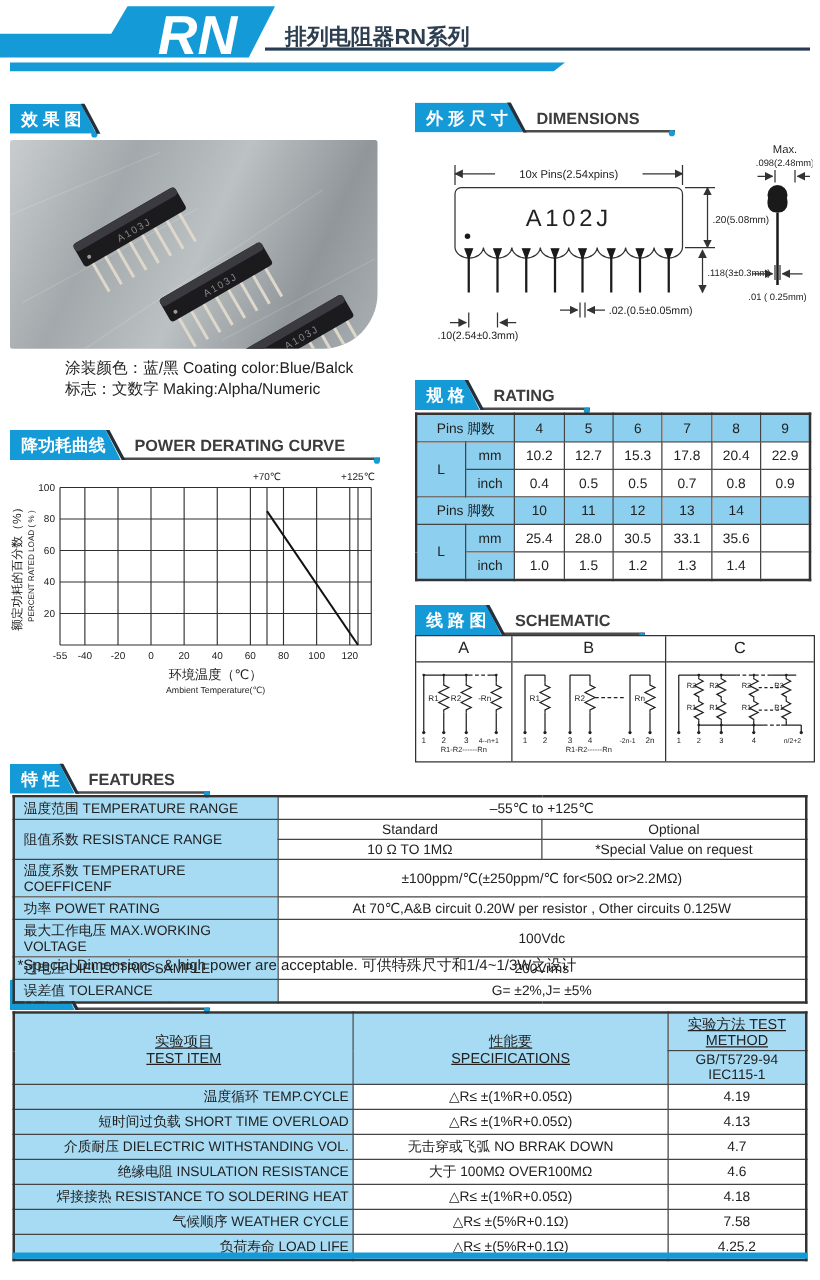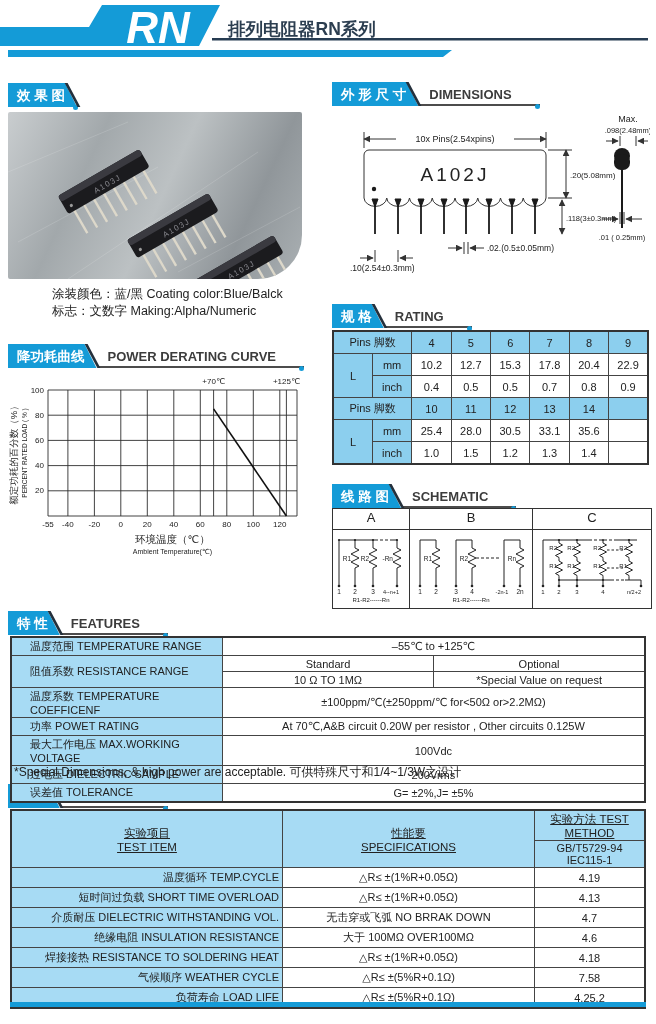--- a/index.html
+++ b/index.html
@@ -22,21 +22,21 @@
   .captions{left:52px;top:286px;font-size:12.5px;line-height:17px;color:#222;}
   
   table{border-collapse:collapse;table-layout:fixed;}
   td{border:1px solid #444;font-size:11px;text-align:center;padding:1px 3px;overflow:hidden;}
   .rating{left:332px;top:330px;width:317px;}
   .rating td{height:19px;}
   .b{background:#8ccfee;}
   .lb{background:#a7dbf4;}
   .f1{left:10px;top:636px;width:636px;}
   .f1 td{height:13px;font-size:11px;}
-  .f1 td.lb{text-align:left;padding-left:18px;}
+  .f1 td.lb{text-align:left;padding-left:7px;}
   .f2{left:10px;top:809px;width:636px;}
   .f2 td{height:17px;}
   .f2 td.rowlab{text-align:right;padding-left:6px;}
   .f2 td.hd{font-size:11.5px;text-decoration:underline;}
   table{border:2px solid #333;}
   .note{left:14px;top:764px;font-size:12px;color:#222;}
   
   .schem{left:332px;top:508px;display:flex;border:1.5px solid #333;background:#fff;}
   .scol{border-right:1px solid #333;}
   .scol:last-child{border-right:none;}

